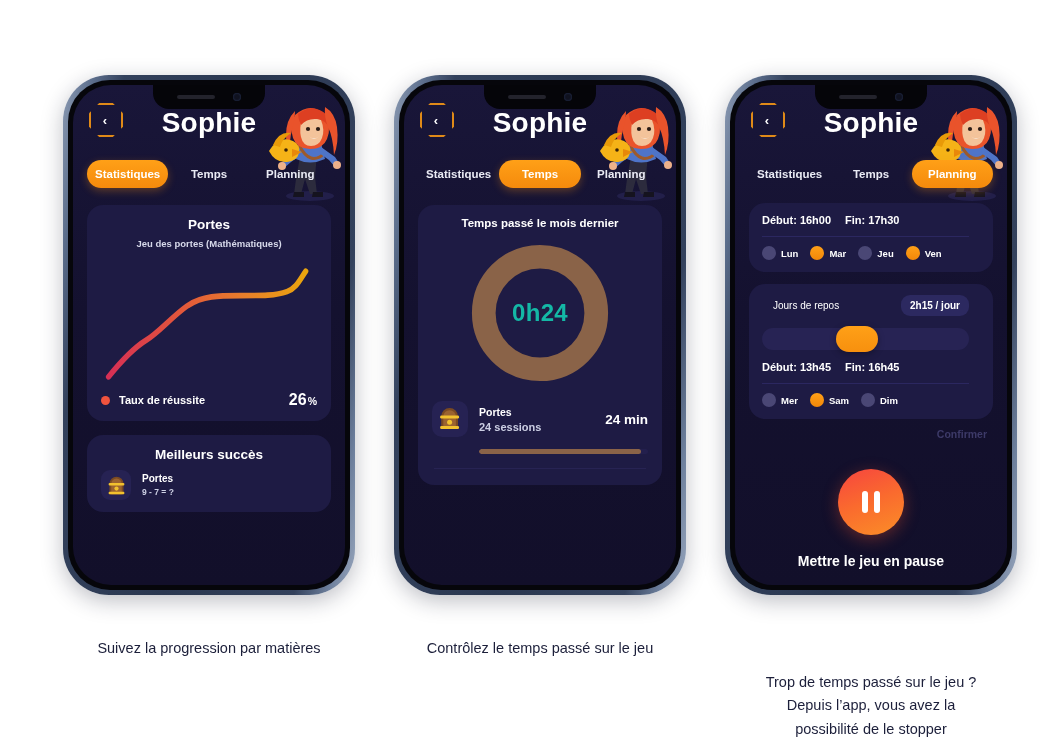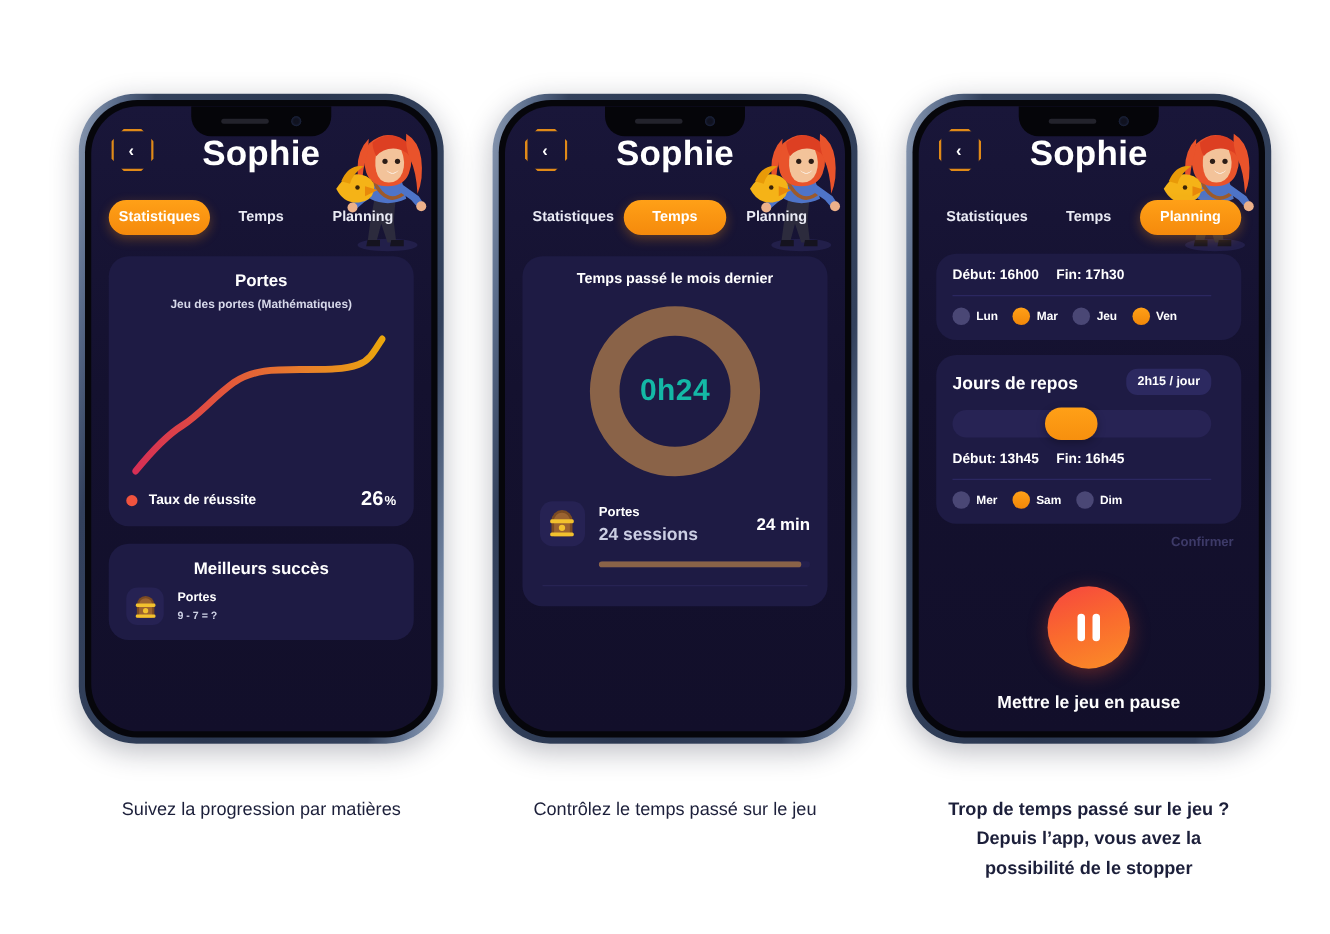--- a/index.html
+++ b/index.html
@@ -118,38 +118,38 @@
   .donut-wrap { display: flex; justify-content: center; margin-top: 10px; }
   .donut { position: relative; width: 148px; height: 148px; }
   .donut svg { width: 100%; height: 100%; display:block; }
   .donut-label {
     position: absolute; inset: 0; display: flex; align-items: center; justify-content: center;
     color: #14b8a6; font-size: 24px; font-weight: 700; letter-spacing: .3px;
   }
   .sess-row { display: flex; align-items: center; margin-top: 14px; }
   .sess-texts { margin-left: 11px; }
   .sess-name { color: #ffffff; font-size: 10.5px; font-weight: 700; }
-  .sess-count { color: #cbcee3; font-size: 14px; font-weight: 600; margin-top: 3px; }
+  .sess-count { color: #cbcee3; font-size: 11px; font-weight: 600; margin-top: 3px; }
   .sess-time { margin-left: auto; color: #ffffff; font-size: 13.5px; font-weight: 700; }
   .pbar { height: 5px; border-radius: 4px; background: #231f4d; margin: 12px 0 0 47px; overflow: hidden; }
   .pbar > i { display:block; height: 100%; border-radius: 4px; background: #8a6348; }
   .rule { height: 1px; background: #272353; margin: 14px 2px 0 2px; }
 
   
   .plan-card { margin: 12px 14px 0 14px; background: #1e1b44; border-radius: 16px; padding: 11px 24px 12px 13px; }
   .plan-times { display: flex; gap: 14px; align-items: baseline; }
   .plan-times .lbl { color: #ffffff; font-size: 11px; font-weight: 700; }
   .plan-divider { height: 1px; background: #2b2760; margin: 10px 0 9px 0; }
   .days { display: flex; align-items: center; gap: 5px; }
   .day { display: flex; align-items: center; gap: 5px; margin-right: 7px; }
   .dot { width: 14px; height: 14px; border-radius: 50%; background: #4a4775; flex: none; }
   .dot.on { background: linear-gradient(180deg,#ffa017,#f18709); }
   .day-lbl { color: #ffffff; font-size: 9.5px; font-weight: 700; }
   .repos-head { display: flex; align-items: center; }
-  .repos-title { color: #ffffff; font-size: 14px; font-weight: 700; }
+  .repos-title { color: #ffffff; font-size: 10px; font-weight: 400; margin-left: 11px; }
   .repos-badge {
     margin-left: auto; background: #2c2960; color: #ffffff;
     font-size: 10px; font-weight: 700; border-radius: 9px; padding: 5px 9px;
   }
   .slider { position: relative; height: 22px; border-radius: 12px; background: #272354; margin: 12px 0 11px 0; }
   .slider-thumb {
     position: absolute; top: -2px; left: 46%;
     width: 42px; height: 26px; border-radius: 14px;
     background: linear-gradient(180deg,#ffa017,#f7900e);
     box-shadow: 0 2px 7px rgba(0,0,0,.3);
@@ -472,19 +472,19 @@
           </div>
           <div class="pause-text">Mettre le jeu en pause</div>
         </div>
 
       </div>
     </div>
   </div>
 
   <div class="caption" style="left:63px; top:637px; width:292px;">Suivez la progression par matières</div>
   <div class="caption" style="left:394px; top:637px; width:292px;">Contrôlez le temps passé sur le jeu</div>
-  <div class="caption" style="left:705px; top:637px; width:332px;font-weight:bold;">
+  <div class="caption" style="left:705px; top:671px; width:332px;">
     <span>Trop de temps passé sur le jeu ?</span><br>
     <span>Depuis l’app, vous avez la</span><br>
     <span>possibilité de le stopper</span>
   </div>
 
 </div>
 
 </body></html>

